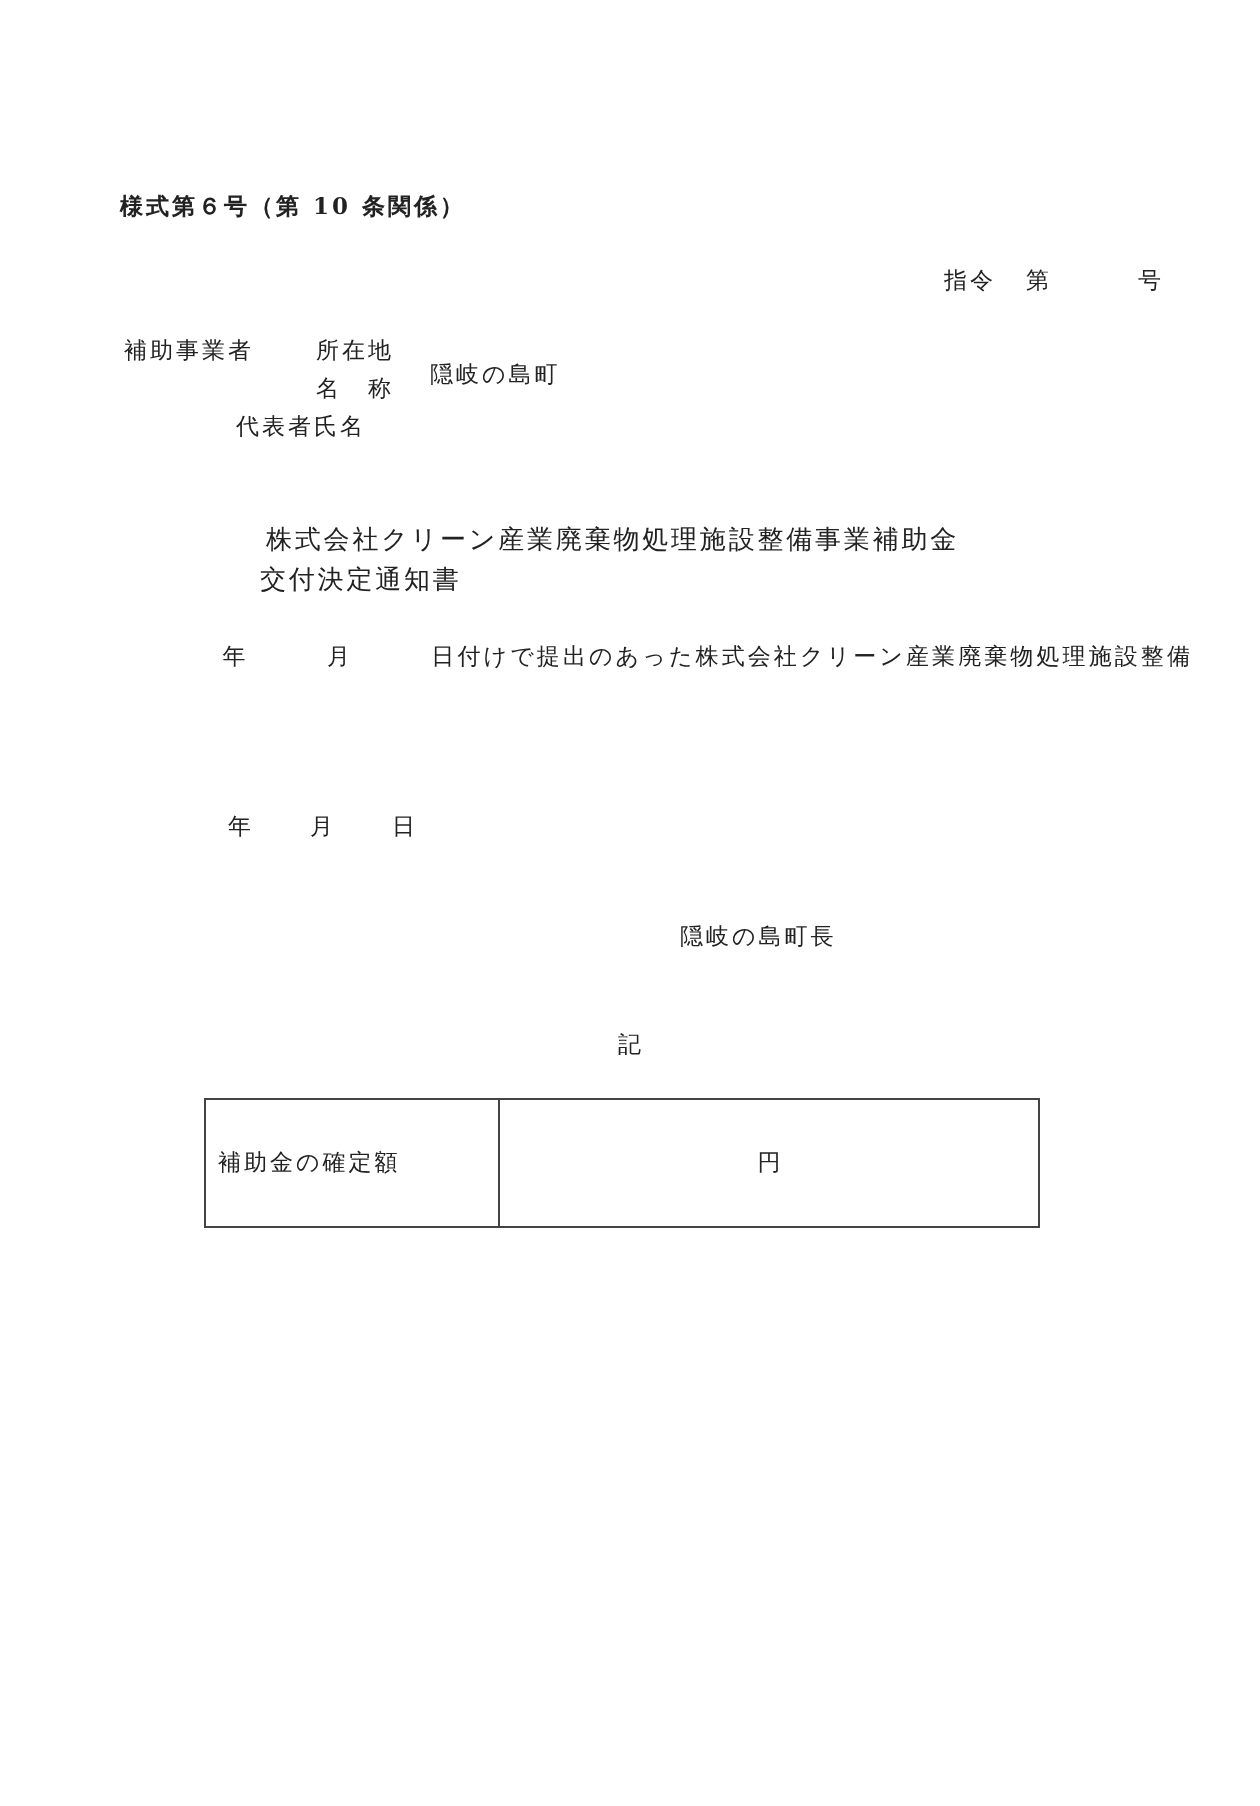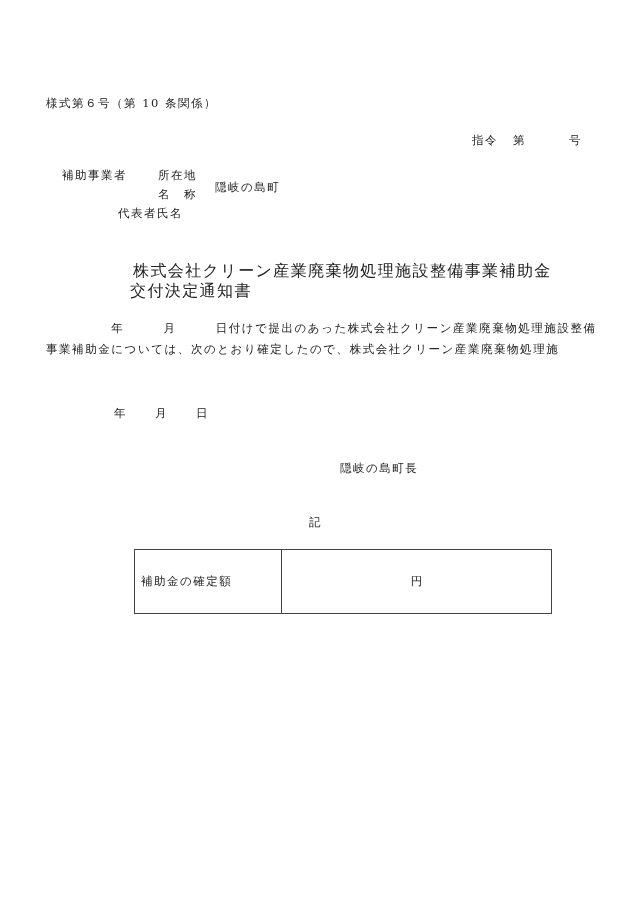--- a/index.html
+++ b/index.html
@@ -1,30 +1,30 @@
 <!DOCTYPE html>
 <html><head>
 <meta charset="utf-8">
 <style>
   html, body { margin: 0; padding: 0; background: #ffffff; }
   body { width: 630px; height: 903px; position: relative; overflow: hidden;
          font-family: "DejaVu Serif", "Liberation Serif", serif; color: #222; font-size: 11.5px; }
   .abs { position: absolute; white-space: nowrap; }
   .sp { letter-spacing: 1.5px; }
-  .title { font-size: 16px; letter-spacing: 1.4px; }
+  .title { font-size: 13px; letter-spacing: 1.4px; }
   .para { position: absolute; left: 46px; top: 318px; width: 570px; line-height: 21px; letter-spacing: 1.55px; white-space: nowrap; }
-  table.amt { position: absolute; left: 102px; top: 549px; width: 418px; height: 65px; border-collapse: collapse; margin-left: 32px; }
+  table.amt { position: absolute; left: 102px; top: 549px; width: 418px; height: 65px; border-collapse: collapse; }
   table.amt td { border: 1px solid #444; padding: 0; font-size: 11.5px; }
   td.lbl { width: 140px; padding-left: 6px !important; letter-spacing: 1.5px; }
   td.val { text-align: center; }
 </style>
 </head>
 <body>
 
-<div class="abs sp" style="left:46px; top:96px;">様式第６号（第 10 条関係）</div>
+<div class="abs sp" style="left:60px; top:96px;font-weight:bold;">様式第６号（第 10 条関係）</div>
 
 <div>
   <span class="abs sp" style="left:472px; top:133px;font-family:Liberation Mono, monospace;">指令</span>
   <span class="abs" style="left:513px; top:133px;">第</span>
   <span class="abs" style="left:569px; top:133px;">号</span>
 </div>
 
 <div>
   <span class="abs sp" style="left:62px; top:168px;text-align:right;">補助事業者</span>
   <span class="abs sp" style="left:158px; top:168px;">所在地</span>
@@ -33,21 +33,20 @@
   <span class="abs sp" style="left:118px; top:206px;font-family:Liberation Serif, serif;">代表者氏名</span>
 </div>
 
 <div>
   <div class="abs title" style="left:133px; top:261px;">株式会社クリーン産業廃棄物処理施設整備事業補助金</div>
   <div class="abs title" style="left:130px; top:281px;">交付決定通知書</div>
 </div>
 
 <div class="para">
   <div>　　　　　年　　　月　　　日付けで提出のあった株式会社クリーン産業廃棄物処理施設整備</div>
-  <div>事業補助金については、次のとおり確定したので、株式会社クリーン産業廃棄物処理施</div>
 </div>
 
 <div>
   <span class="abs" style="left:114px; top:406px;">年</span>
   <span class="abs" style="left:155px; top:406px;">月</span>
   <span class="abs" style="left:196px; top:406px;">日</span>
 </div>
 
 <div class="abs sp" style="left:340px; top:461px;">隠岐の島町長</div>
 

